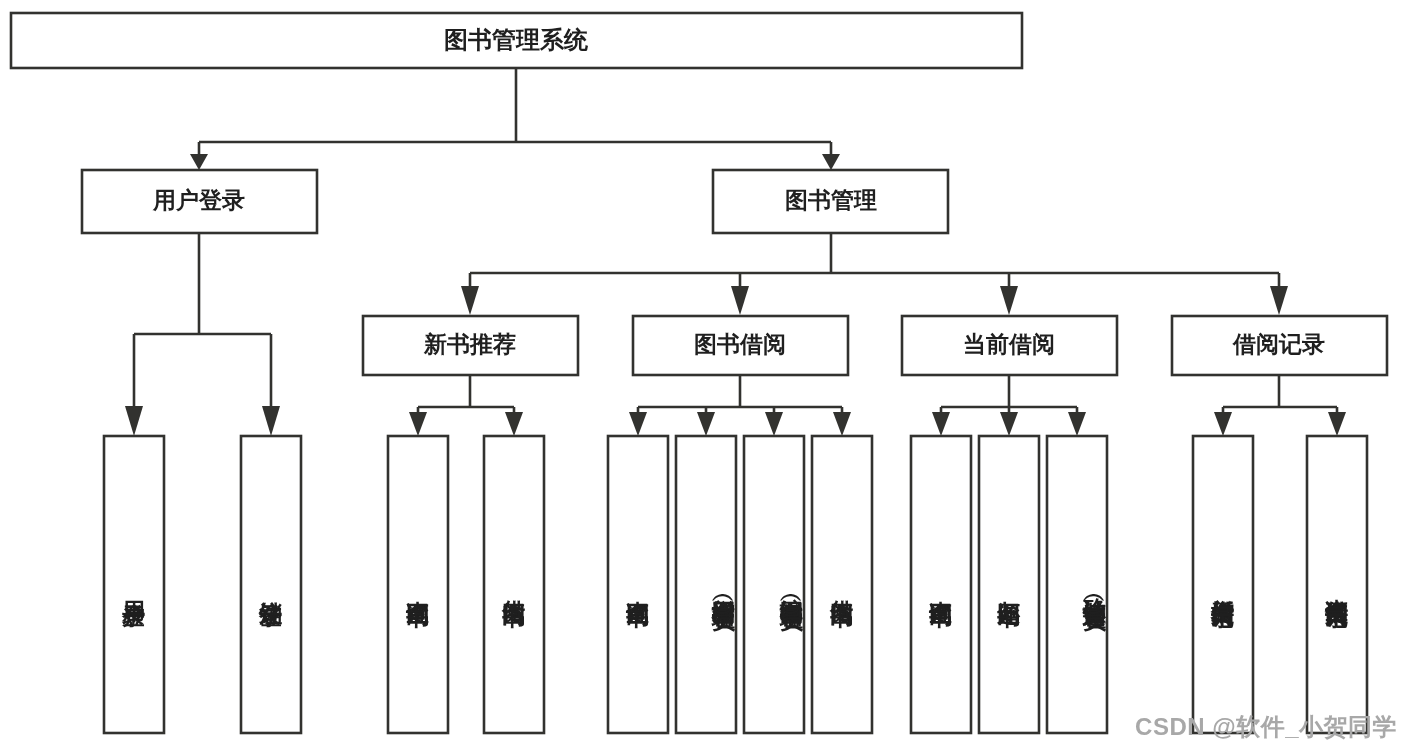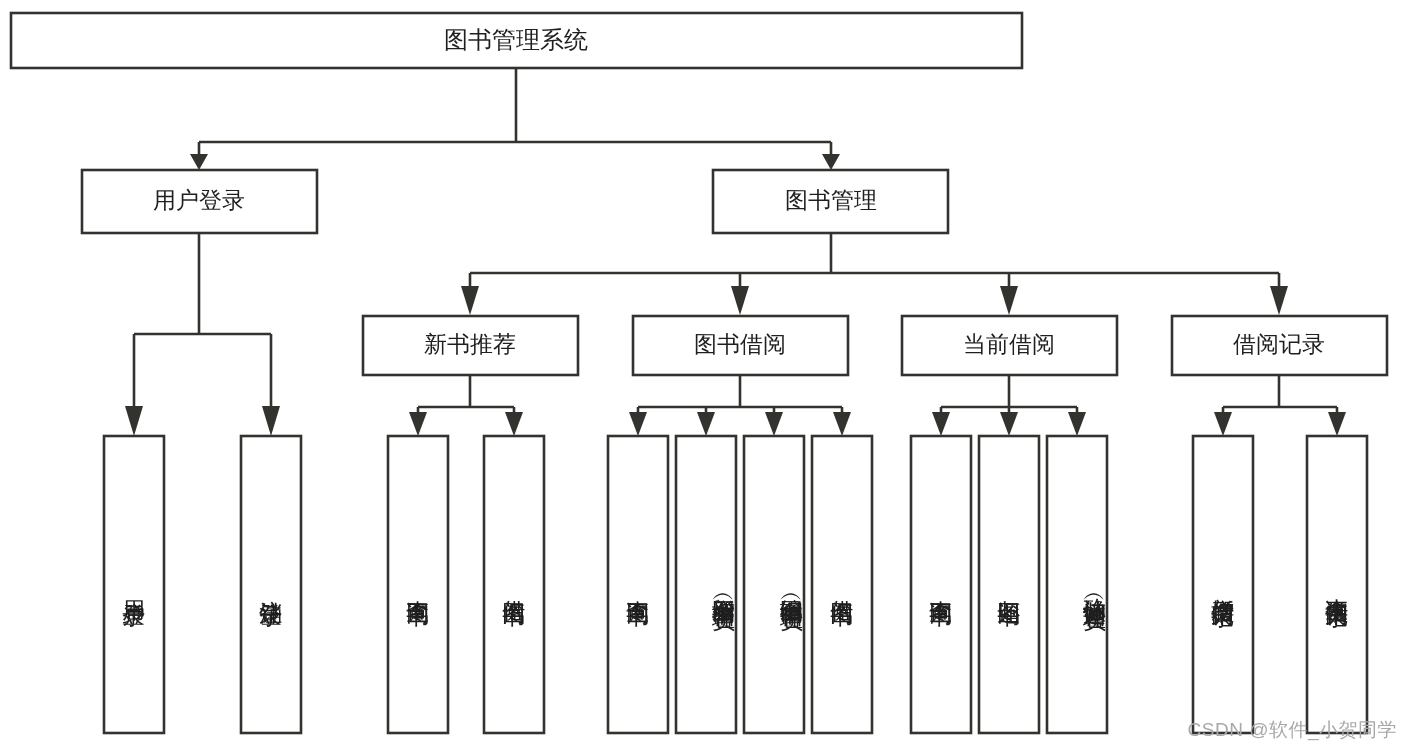--- a/index.html
+++ b/index.html
@@ -9,20 +9,21 @@
   }
   body {
     font-family: "Liberation Sans", "DejaVu Sans", sans-serif;
   }
   #diagram-root {
     position: relative;
     width: 1405px;
     height: 747px;
     background: #ffffff;
     overflow: hidden;
+    font-weight: bold;
   }
   svg.flow {
     position: absolute;
     left: 0;
     top: 0;
     width: 1405px;
     height: 747px;
   }
   .node-box {
     fill: #ffffff;
@@ -70,21 +71,21 @@
   }
   .vlabel.centered {
     align-items: center;
     padding-top: 0;
   }
   .watermark {
     position: absolute;
     right: 8px;
     bottom: 4px;
     font-family: "Liberation Sans", "DejaVu Sans", sans-serif;
-    font-size: 19px;
+    font-size: 24px;
     color: #a8a8a8;
     letter-spacing: 0.5px;
     white-space: nowrap;
   }
 </style>
 </head>
 <body>
 
 <div id="diagram-root">
 

